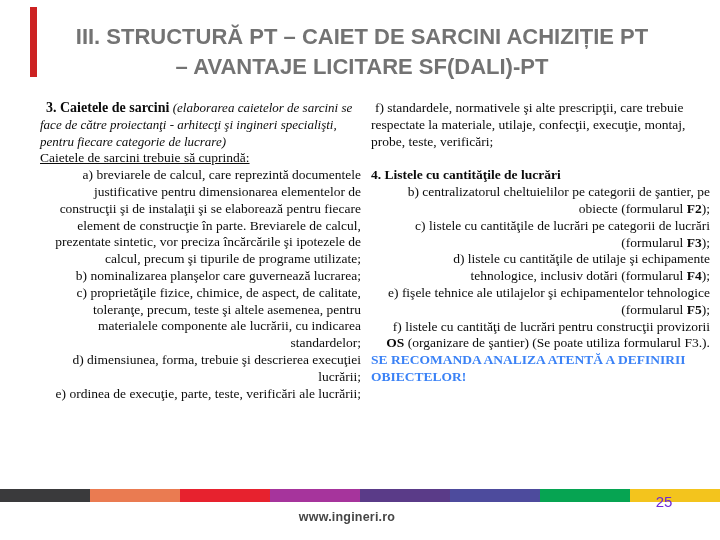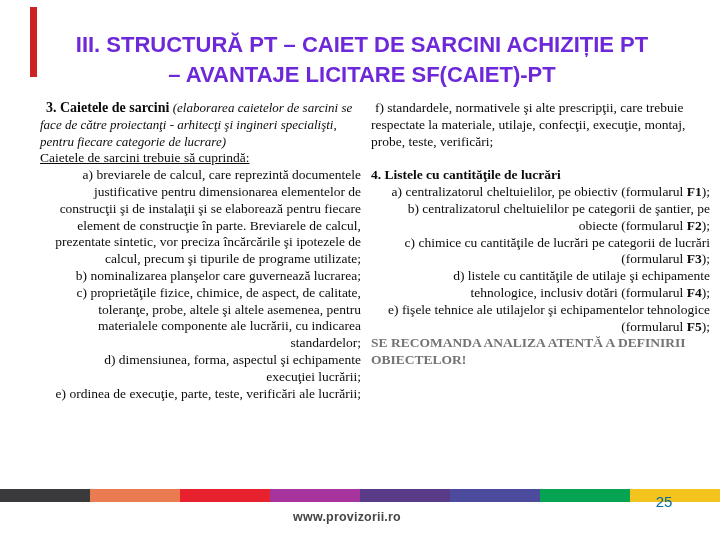--- a/index.html
+++ b/index.html
@@ -34,72 +34,72 @@
   .underlined { text-decoration: underline; font-family: Liberation Serif, serif; }
   .item { text-indent: 14px; text-align: right; }
   .item-flush { text-indent: 4px; }
   .h4 { font-weight: 700; margin-top: 17px; }
   .warning { font-weight: 700; }
   .colorbar { position: absolute; left: 0; top: 489px; width: 720px; height: 13px; display: flex; }
   .colorbar .seg { width: 90px; height: 13px; }
   .pagenum {
     position: absolute; left: 644px; top: 493px; width: 40px; z-index: 2;
     text-align: center; font-family: "Liberation Sans", sans-serif;
-    font-size: 15px; color: #0369a1;
+    font-size: 15px; color: #6d28d9;
   }
   .website {
     position: absolute; left: 277px; top: 510px; width: 140px;
     text-align: center; font-family: "Liberation Sans", sans-serif;
     font-size: 12.5px; font-weight: 700; letter-spacing: 0.2px; color: #464646;
   }
 </style>
 </head>
 <body>
 
 <div class="slide">
 
   <div class="accent-bar" style="background: rgb(204, 34, 34);"></div>
 
-  <div class="title" style="color: #6d28d9; margin-top: 8px;">
+  <div class="title" style="color: #737373;">
     <div>III. STRUCTURĂ PT – CAIET DE SARCINI ACHIZIȚIE PT</div>
-    <div>– AVANTAJE LICITARE SF(CAIET)-PT</div>
+    <div>– AVANTAJE LICITARE SF(DALI)-PT</div>
   </div>
 
   <div class="columns">
 
     <div class="col col-left">
       <p class="h3"><b>3. Caietele de sarcini</b> <i>(elaborarea caietelor de sarcini se face de către proiectanţi - arhitecţi şi ingineri specialişti, pentru fiecare categorie de lucrare)</i></p>
       <p class="underlined">Caietele de sarcini trebuie să cuprindă:</p>
       <p class="item">a) breviarele de calcul, care reprezintă documentele justificative pentru dimensionarea elementelor de construcţii şi de instalaţii şi se elaborează pentru fiecare element de construcţie în parte. Breviarele de calcul, prezentate sintetic, vor preciza încărcările şi ipotezele de calcul, precum şi tipurile de programe utilizate;</p>
       <p class="item">b) nominalizarea planşelor care guvernează lucrarea;</p>
-      <p class="item">c) proprietăţile fizice, chimice, de aspect, de calitate, toleranţe, probe, altele şi altele asemenea, pentru materialele componente ale lucrării, cu indicarea standardelor;</p>
-      <p class="item">d) dimensiunea, forma, aspectul şi echipamente execuţiei lucrării;</p>
+      <p class="item">c) proprietăţile fizice, chimice, de aspect, de calitate, toleranţe, precum, teste şi altele asemenea, pentru materialele componente ale lucrării, cu indicarea standardelor;</p>
+      <p class="item">d) dimensiunea, forma, trebuie şi descrierea execuţiei lucrării;</p>
       <p class="item">e) ordinea de execuţie, parte, teste, verificări ale lucrării;</p>
     </div>
 
     <div class="col col-right">
       <p class="item-flush">f) standardele, normativele şi alte prescripţii, care trebuie respectate la materiale, utilaje, confecţii, execuţie, montaj, probe, teste, verificări;</p>
       <p class="h4">4. Listele cu cantităţile de lucrări</p>
-      <p class="item"><span>a) centralizatorul cheltuielilor, pe obiectiv (formularul </span><b>F1</b><span>);</span></p>
       <p class="item"><span>b) centralizatorul cheltuielilor pe categorii de şantier, pe obiecte (formularul </span><b>F2</b><span>);</span></p>
-      <p class="item"><span>c) chimice cu cantităţile de lucrări pe categorii de lucrări (formularul </span><b>F3</b><span>);</span></p>
+      <p class="item"><span>c) listele cu cantităţile de lucrări pe categorii de lucrări (formularul </span><b>F3</b><span>);</span></p>
       <p class="item"><span>d) listele cu cantităţile de utilaje şi echipamente tehnologice, inclusiv dotări (formularul </span><b>F4</b><span>);</span></p>
       <p class="item"><span>e) fişele tehnice ale utilajelor şi echipamentelor tehnologice (formularul </span><b>F5</b><span>);</span></p>
-      <p class="warning" style="color: #737373;">SE RECOMANDA ANALIZA ATENTĂ A DEFINIRII OBIECTELOR!</p>
+      <p class="item"><span>f) listele cu cantităţi de lucrări pentru construcţii provizorii </span><b>OS</b><span> (organizare de şantier) (Se poate utiliza formularul F3.).</span></p>
+      <p class="warning" style="color: #3b82f6;">SE RECOMANDA ANALIZA ATENTĂ A DEFINIRII OBIECTELOR!</p>
     </div>
 
   </div>
 
   <div class="colorbar">
     <div class="seg" style="background: rgb(58, 58, 60);"></div>
     <div class="seg" style="background: rgb(234, 123, 81);"></div>
     <div class="seg" style="background: rgb(231, 34, 46);"></div>
     <div class="seg" style="background: rgb(166, 52, 156);"></div>
     <div class="seg" style="background: rgb(90, 59, 136);"></div>
     <div class="seg" style="background: rgb(77, 75, 157);"></div>
     <div class="seg" style="background: rgb(6, 164, 82);"></div>
     <div class="seg" style="background: rgb(243, 196, 29);"></div>
   </div>
 
   <div class="pagenum">25</div>
-  <div class="website">www.provizorii.ro</div>
+  <div class="website">www.ingineri.ro</div>
 
 </div>
 
 </body></html>

